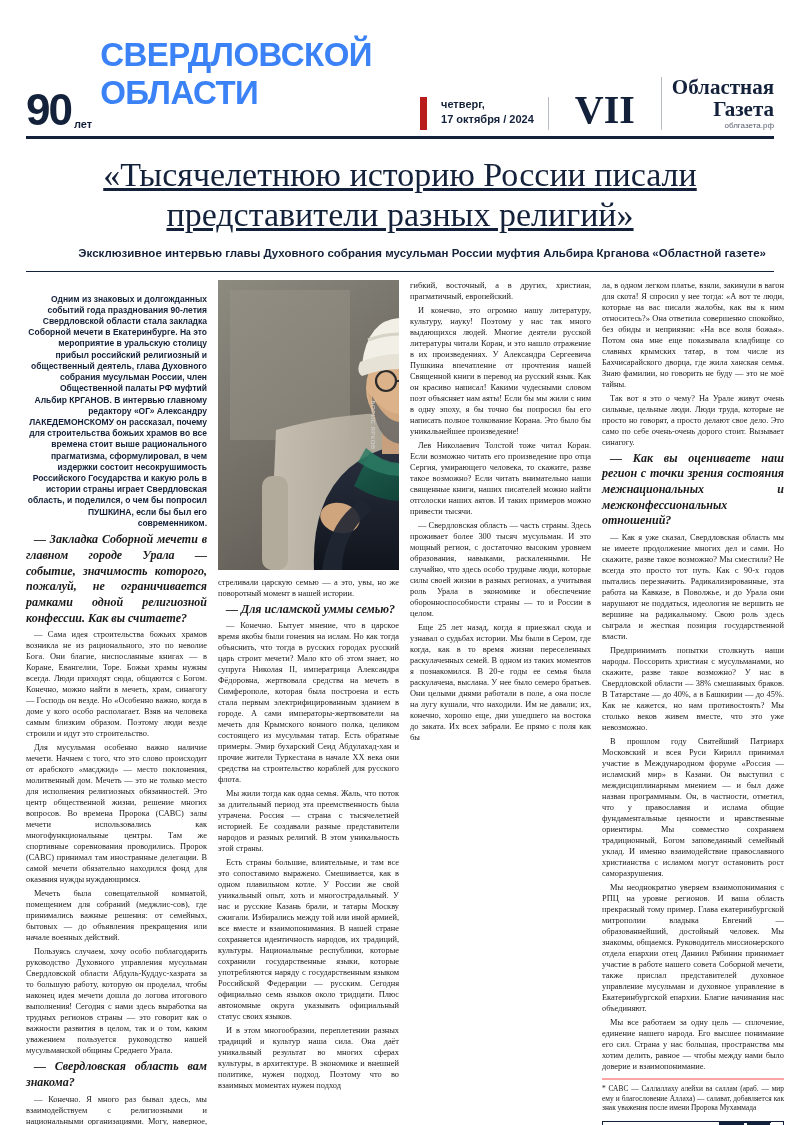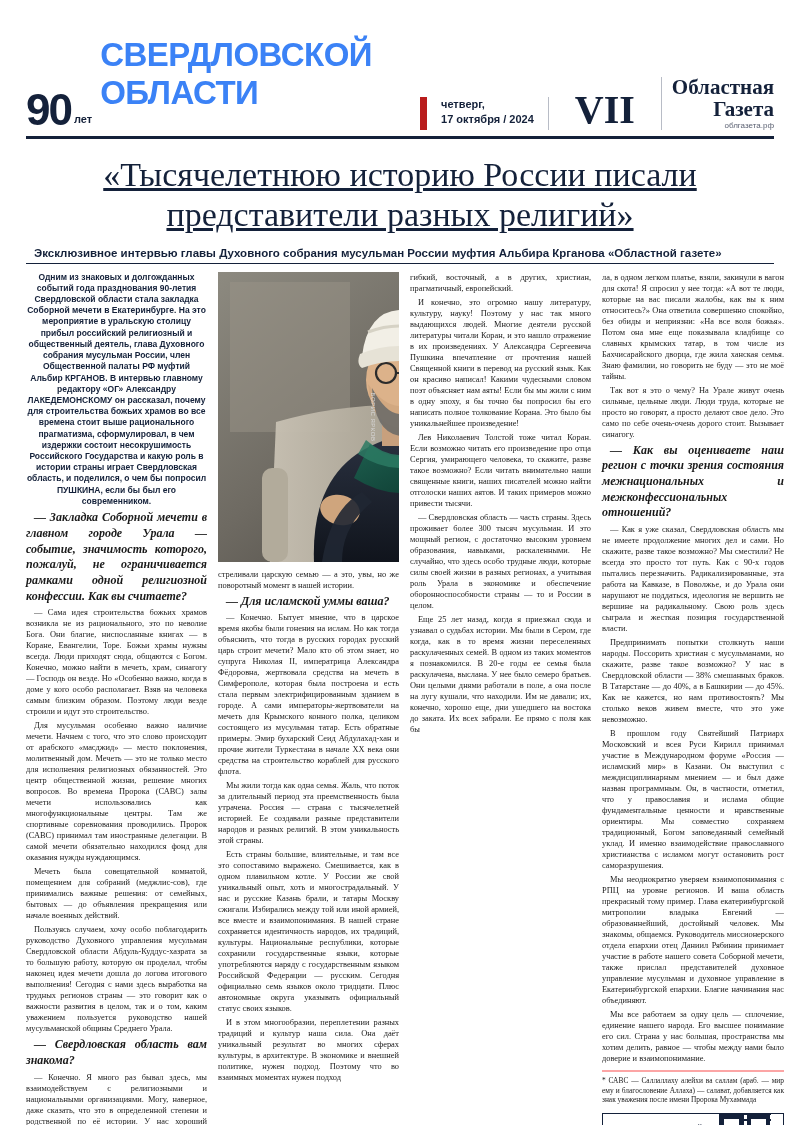--- a/index.html
+++ b/index.html
@@ -38,21 +38,20 @@
     font-size: 44px;
     line-height: 0.9;
     color: #14213a;
     letter-spacing: -2px;
   }
   .anniv-sub {
     font-family: "Liberation Sans", sans-serif;
     font-size: 11px;
     color: #14213a;
     margin-left: 3px;
-    margin-bottom: 5px;
     font-weight: bold;
   }
   .region-name {
     font-family: "Liberation Sans", sans-serif;
     font-weight: bold;
     font-size: 33px;
     color: #3b82f6;
     margin-left: 8px;
     margin-bottom: 18px;
     letter-spacing: -0.5px;
@@ -105,22 +104,22 @@
     color: #14213a;
     margin: 16px 6px 0 6px;
     font-weight: normal;
     text-decoration: underline;
   }
   .subhead {
     font-family: "Liberation Sans", sans-serif;
     font-size: 11.5px;
     font-weight: bold;
     color: #14213a;
-    text-align: left;
-    margin: 12px 8px 4px 8px;
+    text-align: right;
+    margin: 12px 8px 12px 8px;
   }
   .rule-thin { border-bottom: 1px solid #14213a; margin-bottom: 8px; }
 
   
   .cols {
     display: flex;
     gap: 11px;
     height: 860px;
   }
   .col { width: 181px; flex: 0 0 181px; }
@@ -133,23 +132,24 @@
     text-align: justify;
     text-indent: 8px;
     hyphens: auto;
   }
   p.noind { text-indent: 0; }
   p.lead {
     font-family: "Liberation Sans", sans-serif;
     font-weight: bold;
     font-size: 8.5px;
     line-height: 1.32;
-    text-align: center;
+    text-align: right;
     text-indent: 0;
     color: #14213a;
+    margin-top: 14px;
   }
   .q {
     font-weight: bold;
     font-style: italic;
     font-size: 12px;
   }
 
   
   .photo-wrap {
     position: relative;
@@ -314,21 +314,21 @@
 
           <ellipse cx="248" cy="216" rx="22" ry="17" fill="#d8ae86" transform="rotate(-18 248 216)"></ellipse>
           <ellipse cx="122" cy="238" rx="20" ry="15" fill="#cfa57d" transform="rotate(14 122 238)"></ellipse>
 
           <path d="M104 290 q8 -52 40 -70 l10 10 q-30 24 -30 60z" fill="#202733" opacity="0.9"></path>
           <path d="M262 290 q-8 -52 -40 -70 l-10 10 q30 24 30 60z" fill="#1a2029" opacity="0.9"></path>
         </svg>
         <div class="photo-credit">БОРИС ЯРКОВ</div>
       </div>
       <p class="noind">стреливали царскую семью — а это, увы, но же поворотный момент в нашей истории.</p>
-      <p class="q">— Для исламской уммы ваша?</p>
+      <p class="q">— Для исламской уммы семью?</p>
       <p>— Конечно. Бытует мнение, что в царское время якобы были гонения на ислам. Но как тогда объяснить, что тогда в русских городах русский царь строит мечети? Мало кто об этом знает, но супруга Николая II, императрица Александра Фёдоровна, жертвовала средства на мечеть в Симферополе, которая была построена и есть стала первым электрифицированным зданием в городе. А сами императоры-жертвователи на мечеть для Крымского конного полка, целиком состоящего из мусульман татар. Есть обратные примеры. Эмир бухарский Сеид Абдулахад-хан и прочие жители Туркестана в начале XX века они средства на строительство кораблей для русского флота.</p>
       <p>Мы жили тогда как одна семья. Жаль, что поток за длительный период эта преемственность была утрачена. Россия — страна с тысячелетней историей. Ее создавали разные представители народов и разных религий. В этом уникальность этой страны.</p>
       <p>Есть страны большие, влиятельные, и там все это сопоставимо выражено. Смешивается, как в одном плавильном котле. У России же свой уникальный опыт, хоть и многострадальный. У нас и русские Казань брали, и татары Москву сжигали. Избирались между той или иной армией, все вместе и взаимопонимания. В нашей стране сохраняется идентичность народов, их традиций, культуры. Национальные республики, которые сохранили государственные языки, которые употребляются наряду с государственным языком Российской Федерации — русским. Сегодня официально семь языков около тридцати. Плюс автономные округа указывать официальный статус своих языков.</p>
       <p>И в этом многообразии, переплетении разных традиций и культур наша сила. Она даёт уникальный результат во многих сферах культуры, в архитектуре. В экономике и внешней политике, нужен подход. Поэтому что во взаимных моментах нужен подход</p>
     </div>
 
     <div class="col col3">
       <p class="noind">гибкий, восточный, а в других, христиан, прагматичный, европейский.</p>
       <p>И конечно, это огромно нашу литературу, культуру, науку! Поэтому у нас так много выдающихся людей. Многие деятели русской литературы читали Коран, и это нашло отражение в их произведениях. У Александра Сергеевича Пушкина впечатление от прочтения нашей Священной книги в перевод на русский язык. Как он красиво написал! Какими чудесными словом поэт объясняет нам аяты! Если бы мы жили с ним в одну эпоху, я бы точно бы попросил бы его написать полное толкование Корана. Это было бы уникальнейшее произведение!</p>
       <p>Лев Николаевич Толстой тоже читал Коран. Если возможно читать его произведение про отца Сергия, умирающего человека, то скажите, разве такое возможно? Если читать внимательно наши священные книги, наших писателей можно найти отголоски наших аятов. И таких примеров можно привести тысячи.</p>

